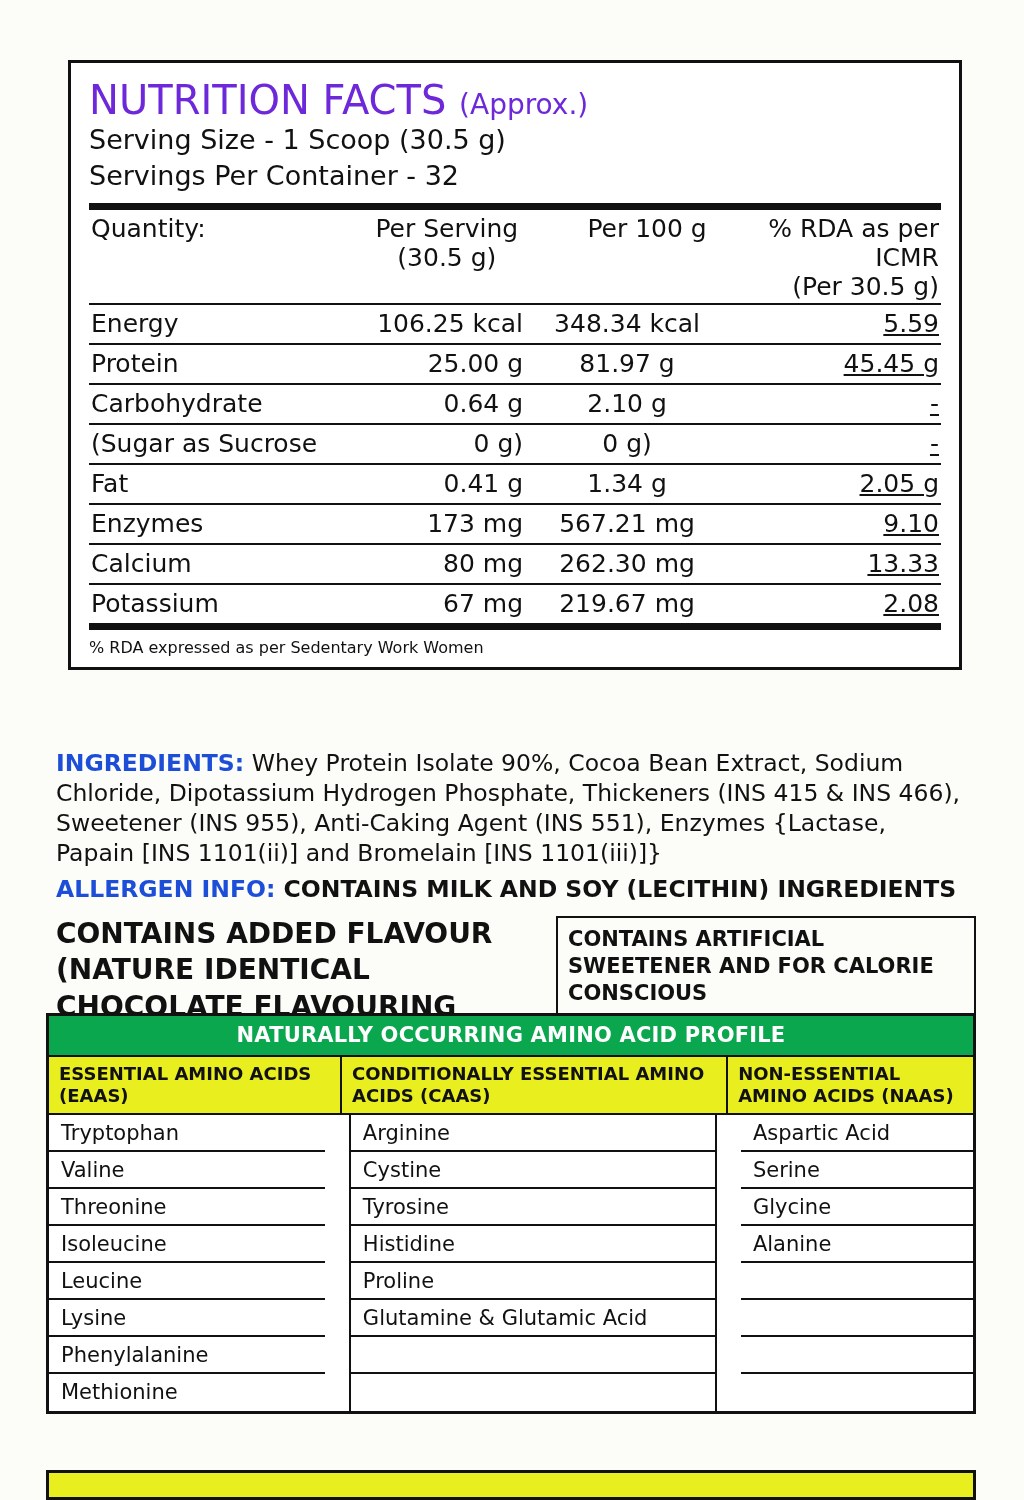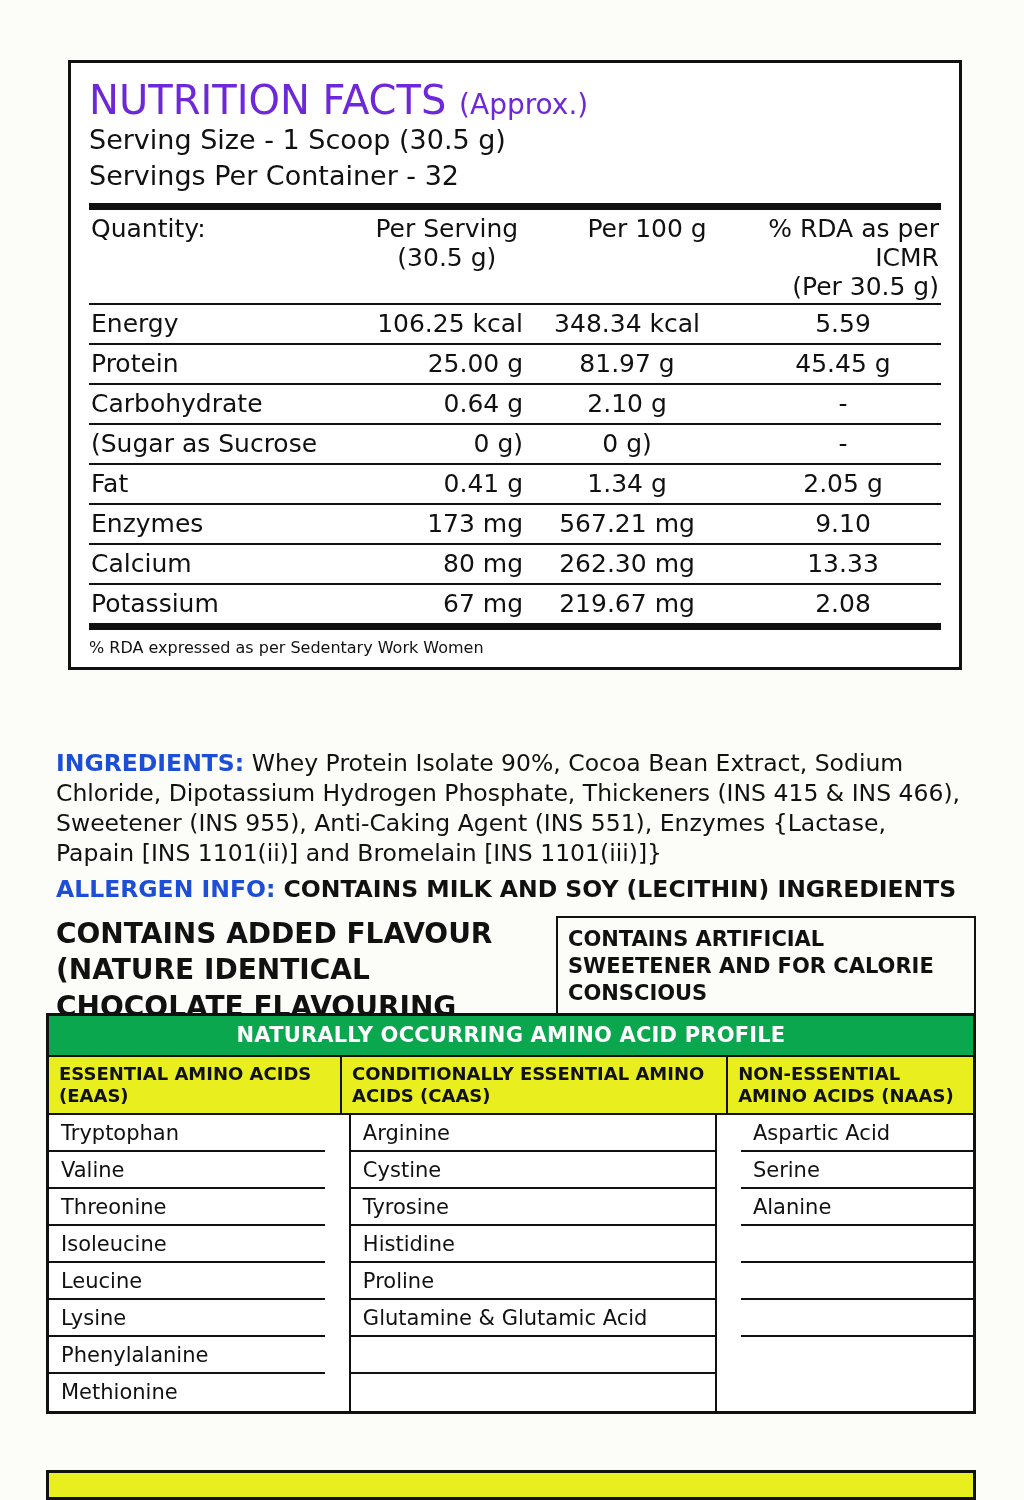--- a/index.html
+++ b/index.html
@@ -78,21 +78,21 @@
   }
   table.nf-table thead th.right {
     text-align: right;
   }
   table.nf-table tbody tr {
     border-top: 2px solid #111;
   }
   table.nf-table tbody td.name { text-align: left; }
   table.nf-table tbody td.v1 { text-align: right; padding-right: 26px; }
   table.nf-table tbody td.v2 { text-align: center; padding-right: 42px; }
-  table.nf-table tbody td.v3 { text-align: center; }
+  table.nf-table tbody td.v3 { text-align: right; text-decoration: underline; }
 
   td.indent { padding-left: 26px; }
 
   .nf-bottom-rule {
     border-top: 7px solid #111;
     margin-top: 0px;
   }
   .nf-footnote {
     font-size: 16px;
     color: #111;
@@ -339,20 +339,21 @@
         <div class="aa-cell">Tyrosine</div>
         <div class="aa-cell">Histidine</div>
         <div class="aa-cell">Proline</div>
         <div class="aa-cell">Glutamine &amp; Glutamic Acid</div>
         <div class="aa-cell"></div>
         <div class="aa-cell noborder"></div>
       </div>
       <div class="aa-col col3">
         <div class="aa-cell">Aspartic Acid</div>
         <div class="aa-cell">Serine</div>
+        <div class="aa-cell">Glycine</div>
         <div class="aa-cell">Alanine</div>
         <div class="aa-cell"></div>
         <div class="aa-cell"></div>
         <div class="aa-cell"></div>
         <div class="aa-cell noborder"></div>
       </div>
     </div>
   </div>
 
   <div class="bottom-strip"></div>

